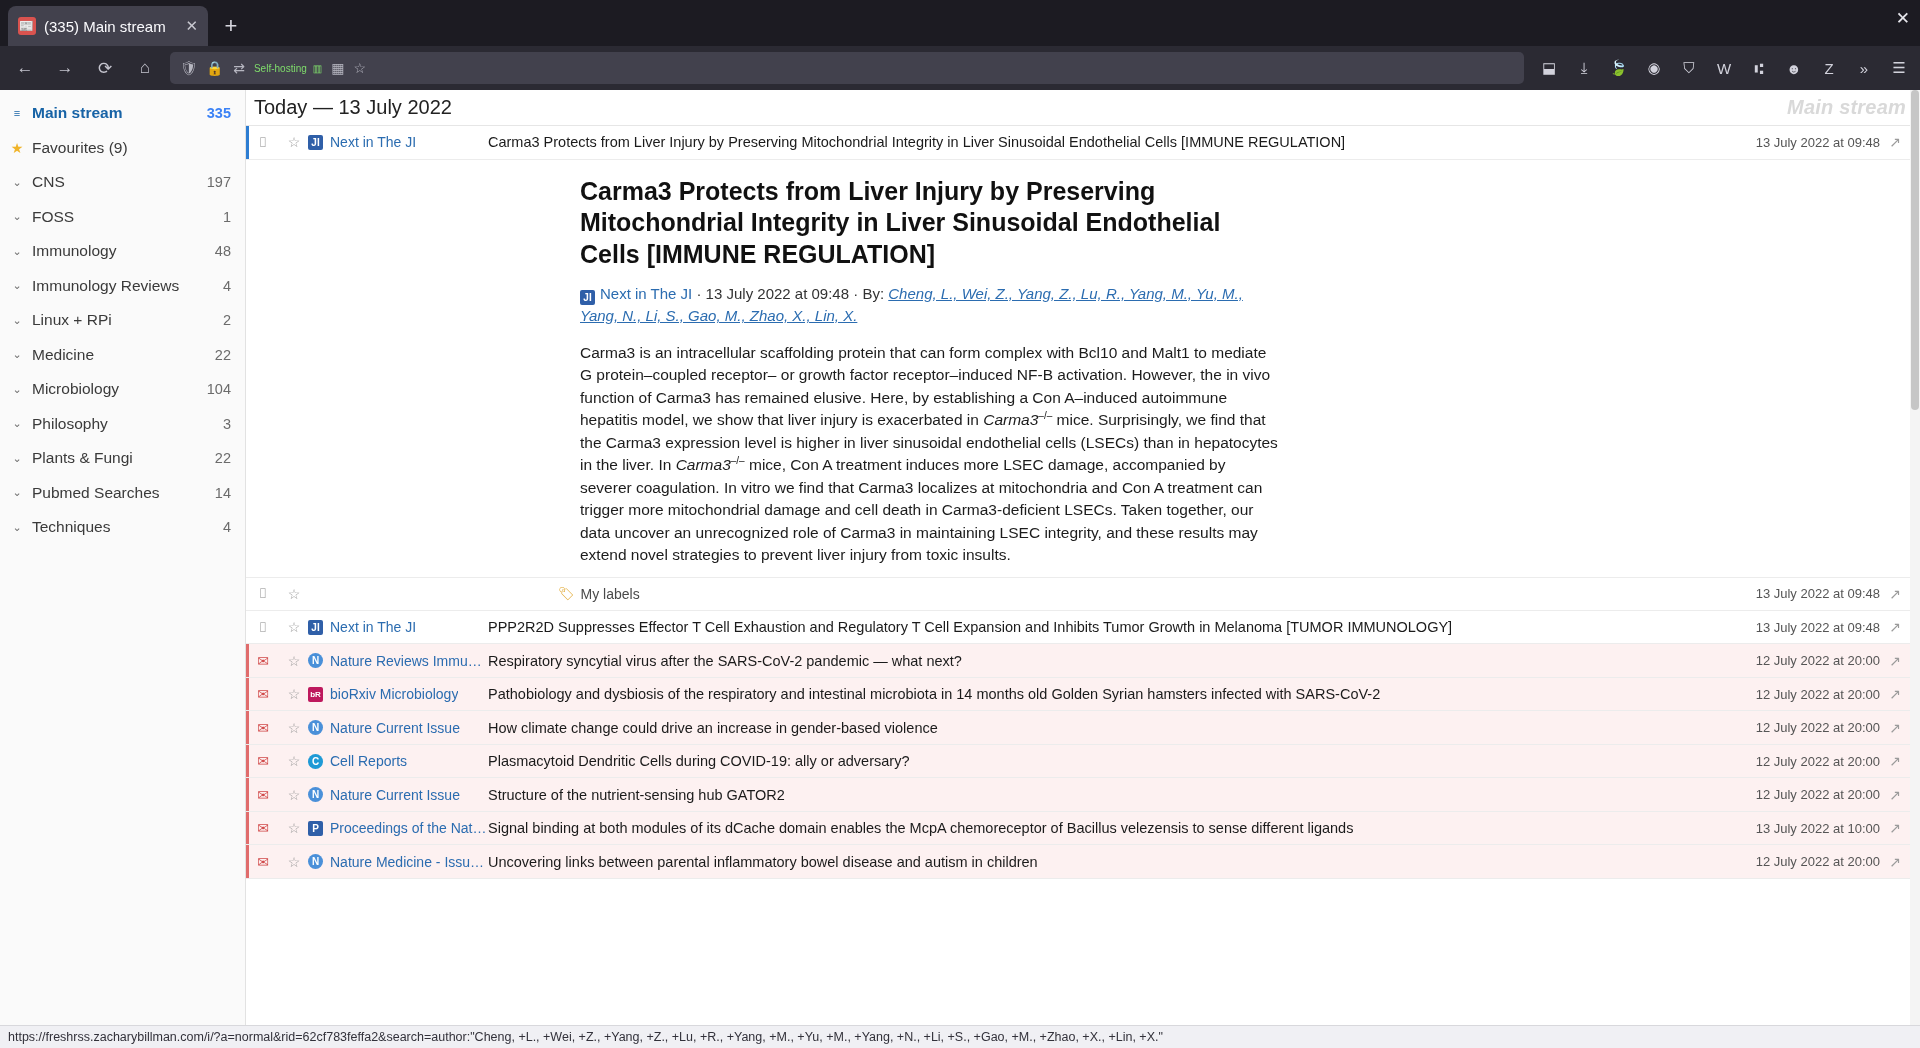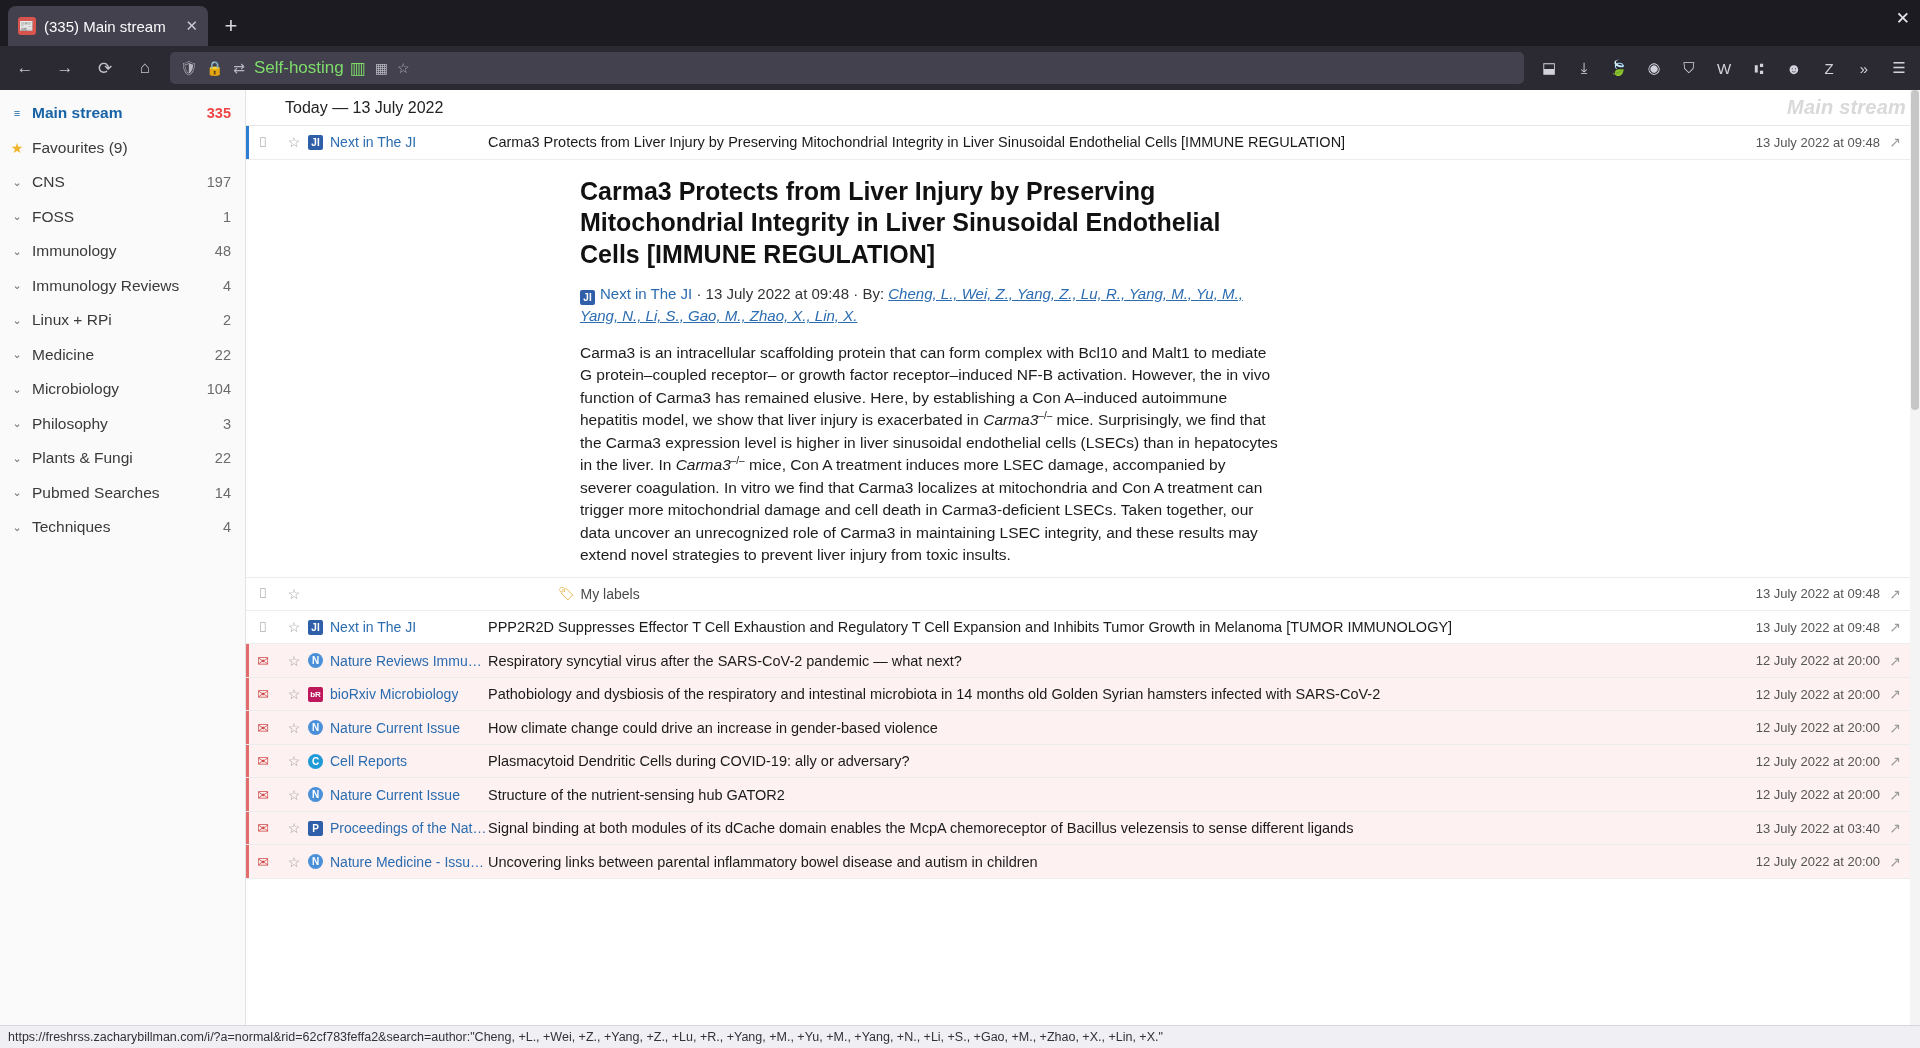--- a/index.html
+++ b/index.html
@@ -83,21 +83,21 @@
     padding: 0 10px;
     gap: 9px;
     color: #fbfbfe;
     font-size: 15px;
     min-width: 0;
     position: relative;
   }
   .urlbar .url-text { flex: 1; white-space: nowrap; overflow: hidden; text-overflow: ellipsis; color:#e9e9ef;}
   .ico { font-size: 14px; color: #b6b6c0; display:inline-flex; align-items:center;}
   .pwd-badge {
-    color: #7fdc6b; font-size: 17px; display: flex; align-items: center; gap: 6px;
+    color: #7fdc6b; font-size: 10px; display: flex; align-items: center; gap: 6px;
     white-space: nowrap;
   }
   .ext-icons { display: flex; align-items: center; gap: 13px; padding-left: 4px;}
   .ext-icons .ei {
     width: 22px; height: 22px;
     display: flex; align-items: center; justify-content: center;
     color: #d2d2dc; font-size: 15px;
   }
   
   .page {
@@ -124,38 +124,38 @@
     gap: 8px;
     color: #3a3a3a;
   }
   .side-item .caret {
     width: 14px; color: #6f6f6f; font-size: 11px; text-align: center; flex-shrink: 0;
   }
   .side-item .star { color: #f0b429; font-size: 14px; width:14px; text-align:center; flex-shrink:0;}
   .side-item .label { flex: 1; white-space: nowrap; overflow: hidden; text-overflow: ellipsis; }
   .side-item .count { color: #6b6b6b; font-size: 14.5px; }
   .side-item.active .label { color: #1763a6; font-weight: bold; }
-  .side-item.active .count { color: #ef4444; font-weight: bold;}
+  .side-item.active .count { color: #3b82f6; font-weight: bold;}
   .side-item.mainstream .caret { color: #1763a6; }
   
   .main {
     flex: 1;
     min-width: 0;
     display: flex; flex-direction: column;
     background: #fff;
     position: relative;
   }
   .day-header {
     height: 36px;
     display: flex; align-items: center; justify-content: space-between;
     padding: 0 14px 0 8px;
     border-bottom: 1px solid #e6e6e6;
     background: #fff;
   }
-  .day-header .day-title { font-size: 16px; color: #222; font-weight: normal; margin-left: 31px;}
+  .day-header .day-title { font-size: 20px; color: #222; font-weight: normal;}
   .day-header .stream-name {
     font-size: 20px; color: #d9d9d9; font-style: italic; font-weight: bold;
     letter-spacing: .2px;
   }
   .entries { flex: 1; overflow: hidden; }
   .entry-row {
     display: flex; align-items: center;
     height: 33.5px;
     border-bottom: 1px solid #ececec;
     padding-right: 10px;
@@ -499,21 +499,21 @@
         </div>
 
         <div class="entry-row unread">
           <div class="cell-read unread-flag">✉</div>
           <div class="cell-star">☆</div>
           <div class="cell-feed">
             <span class="fav" style="background:#2f5fa8">P</span>
             <span class="fname">Proceedings of the Nation...</span>
           </div>
           <div class="cell-title">Signal binding at both modules of its dCache domain enables the McpA chemoreceptor of Bacillus velezensis to sense different ligands</div>
-          <div class="cell-date">13 July 2022 at 03:40</div>
+          <div class="cell-date">13 July 2022 at 10:00</div>
           <div class="cell-share">↗</div>
         </div>
 
         <div class="entry-row unread">
           <div class="cell-read unread-flag">✉</div>
           <div class="cell-star">☆</div>
           <div class="cell-feed">
             <span class="fav" style="background:#4a90d9;border-radius:50%">N</span>
             <span class="fname">Nature Medicine - Issue - n...</span>
           </div>

